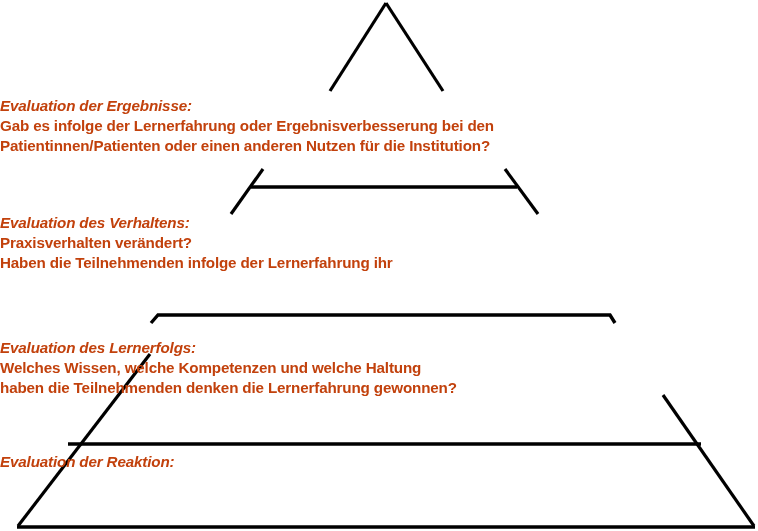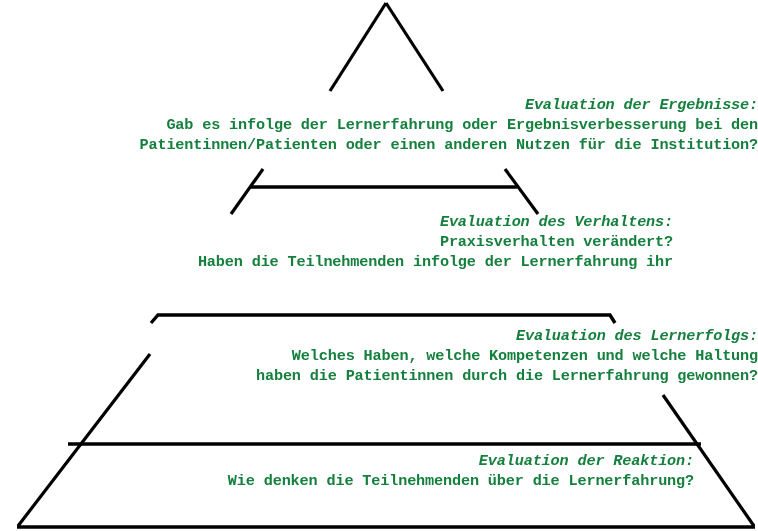--- a/index.html
+++ b/index.html
@@ -21,48 +21,47 @@
   }
   #pyramid-svg {
     position: absolute;
     left: 0;
     top: 0;
     width: 758px;
     height: 531px;
   }
   .tier-text {
     position: absolute;
-    text-align: right;
+    text-align: left;
     line-height: 1.30;
     font-size: 15.2px;
     font-weight: bold;
-    color: #15803d;
+    color: #c2410c;
     letter-spacing: -0.15px;
     white-space: nowrap;
-    font-family: Liberation Mono, monospace;
   }
   .tier-title {
     display: block;
     font-style: italic;
     font-weight: bold;
     font-size: 15.2px;
     letter-spacing: -0.15px;
   }
   .tier-line {
     display: block;
     font-style: normal;
     font-weight: bold;
   }
 
   
   #tier-1-text { left: 0; top: 96px; width: 758px; }
   
   #tier-2-text { left: 0; top: 213px; width: 673px; }
   
-  #tier-3-text { left: 0; top: 327px; width: 758px; }
+  #tier-3-text { left: 0; top: 338px; width: 758px; }
   
   #tier-4-text { left: 0; top: 452px; width: 694px; }
 </style>
 </head>
 <body>
 
 <div id="diagram-root">
 
   <svg id="pyramid-svg" viewBox="0 0 758 531" xmlns="http://www.w3.org/2000/svg">
     <g fill="none" stroke="#000000" stroke-width="3.2" stroke-linecap="butt">
@@ -92,22 +91,21 @@
   </div>
 
   <div class="tier-text" id="tier-2-text">
     <span class="tier-title">Evaluation des Verhaltens:</span>
     <span class="tier-line">Praxisverhalten verändert?</span>
     <span class="tier-line">Haben die Teilnehmenden infolge der Lernerfahrung ihr</span>
   </div>
 
   <div class="tier-text" id="tier-3-text">
     <span class="tier-title">Evaluation des Lernerfolgs:</span>
-    <span class="tier-line">Welches Haben, welche Kompetenzen und welche Haltung</span>
-    <span class="tier-line">haben die Patientinnen durch die Lernerfahrung gewonnen?</span>
+    <span class="tier-line">Welches Wissen, welche Kompetenzen und welche Haltung</span>
+    <span class="tier-line">haben die Teilnehmenden denken die Lernerfahrung gewonnen?</span>
   </div>
 
   <div class="tier-text" id="tier-4-text">
     <span class="tier-title">Evaluation der Reaktion:</span>
-    <span class="tier-line">Wie denken die Teilnehmenden über die Lernerfahrung?</span>
   </div>
 
 </div>
 
 </body></html>

